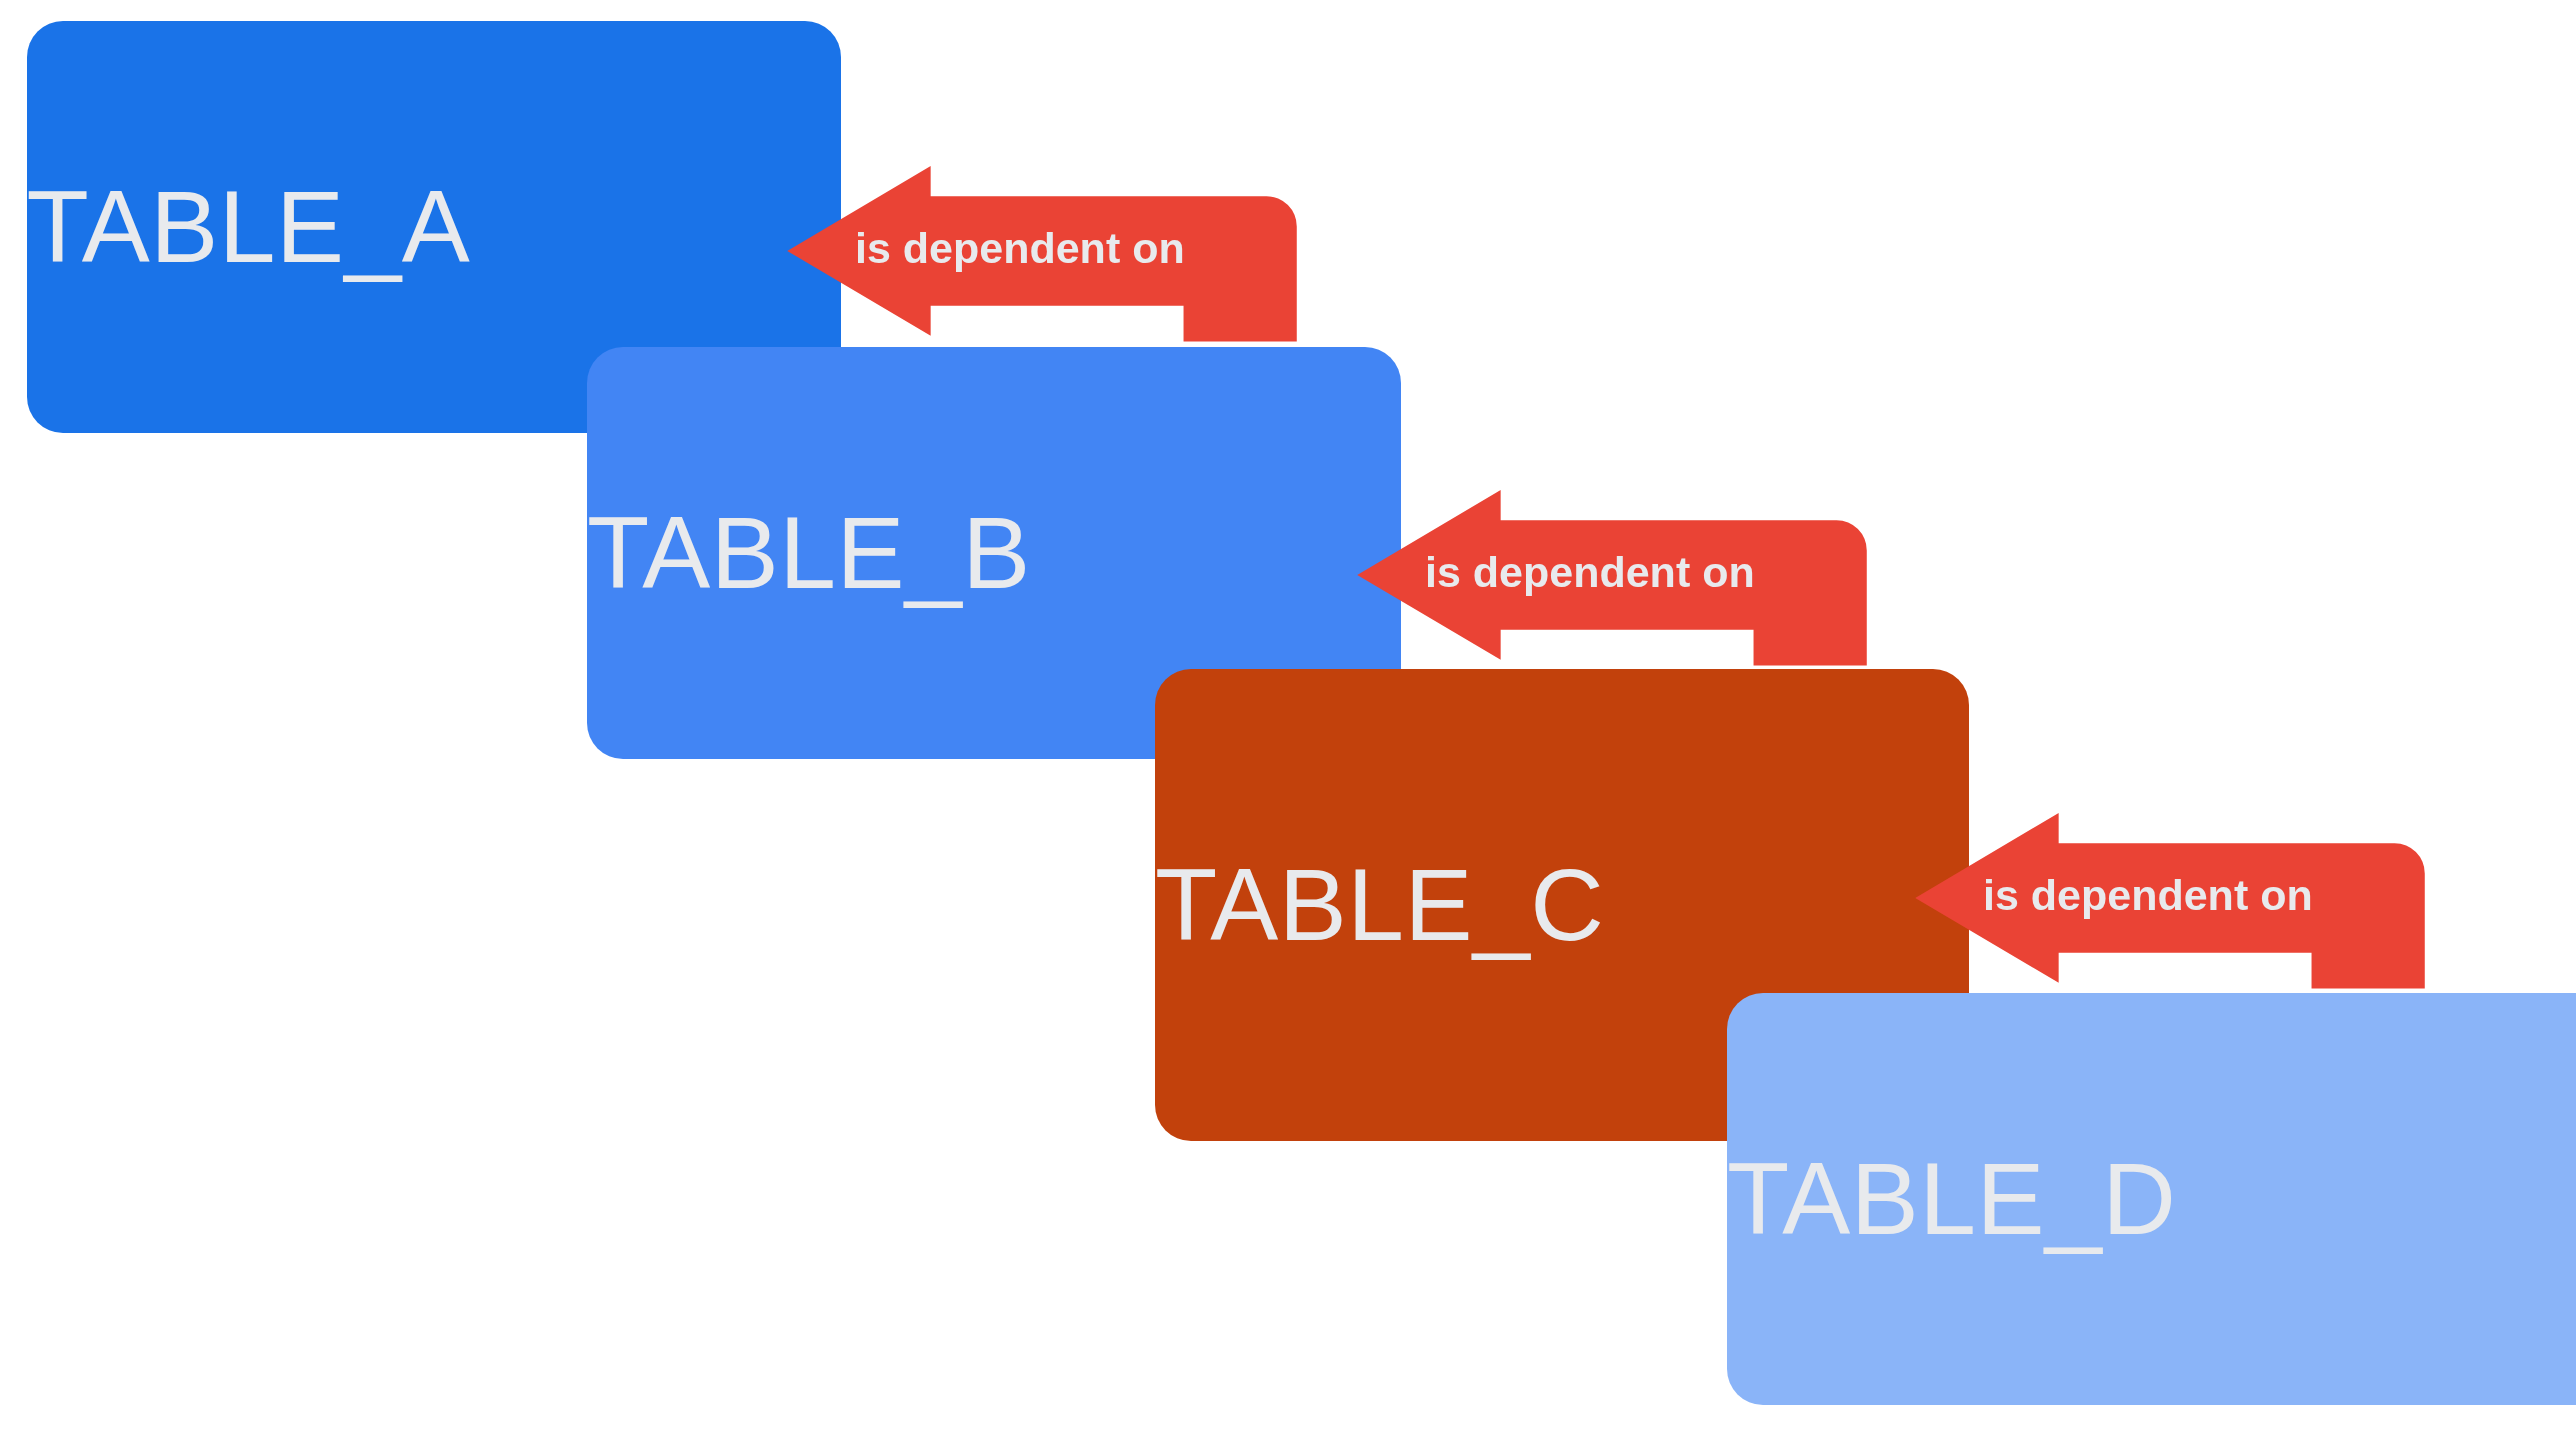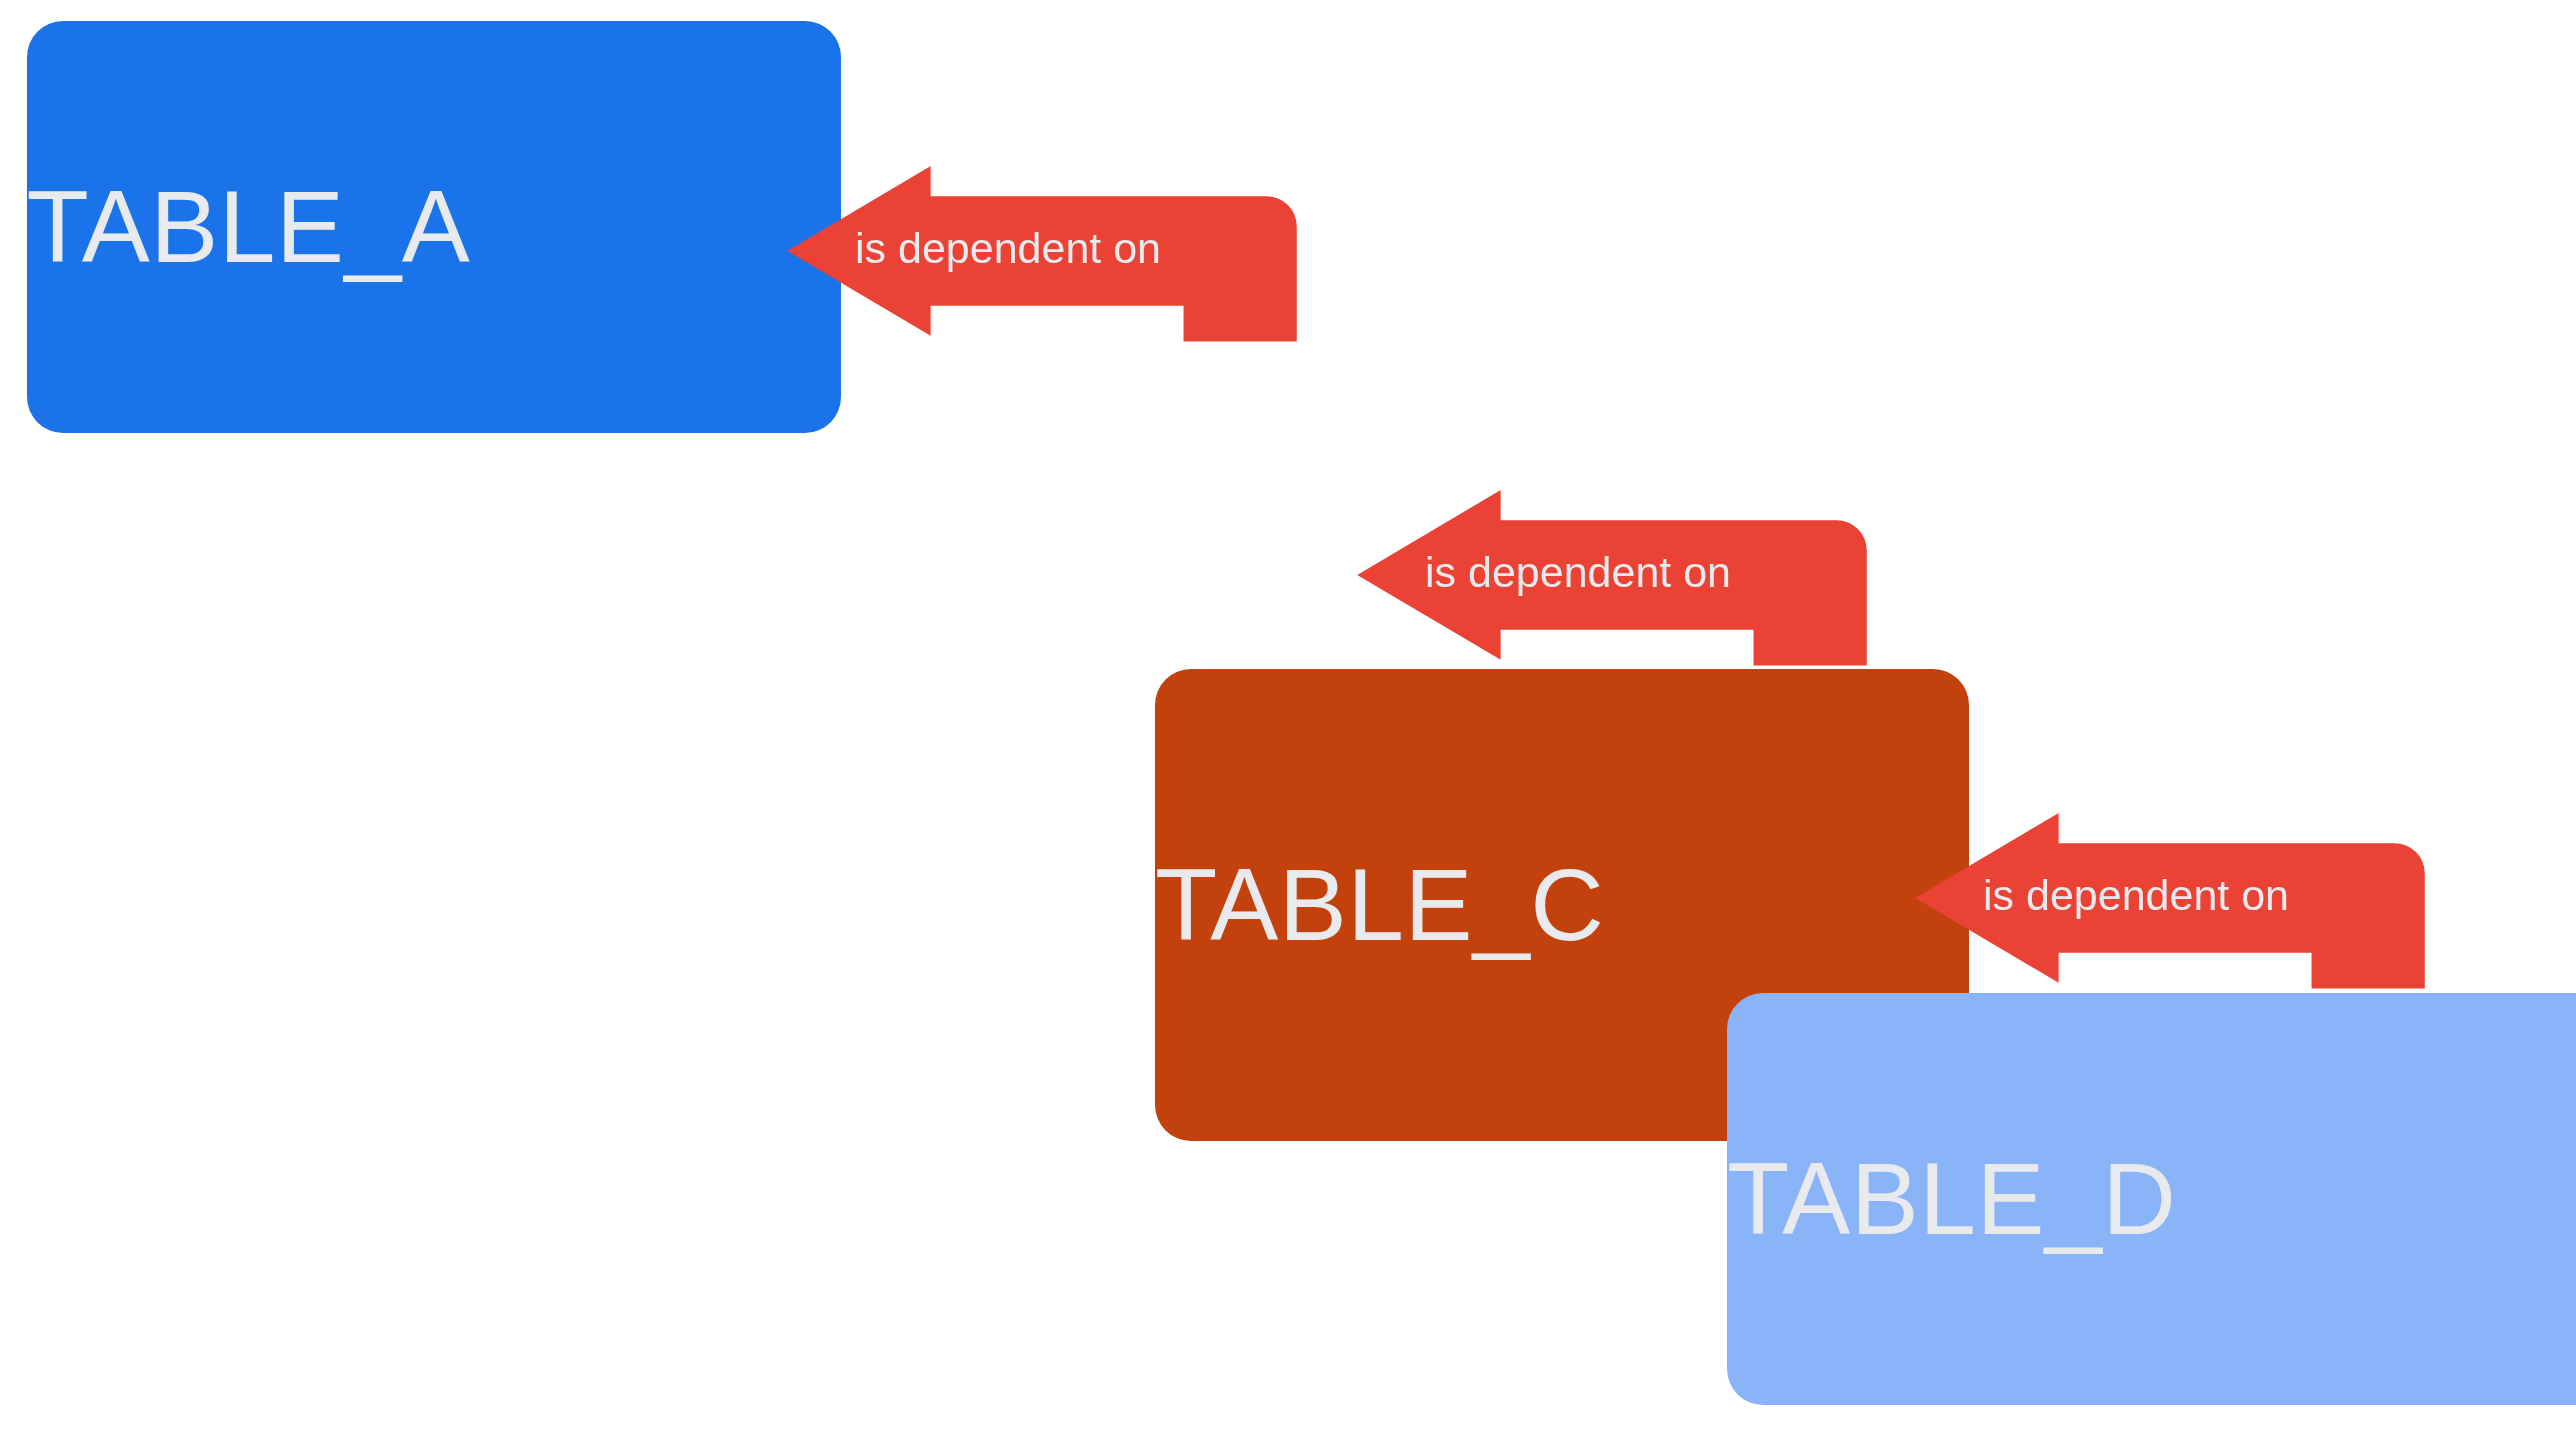--- a/index.html
+++ b/index.html
@@ -40,21 +40,21 @@
     overflow: visible;
   }
   .edge svg {
     display: block;
     overflow: visible;
   }
   .edge-label {
     position: absolute;
     color: #e8eaed;
     font-family: "Liberation Sans", sans-serif;
-    font-weight: 400;
+    font-weight: 700;
     font-size: 43px;
     line-height: 1;
     white-space: nowrap;
     user-select: none;
   }
 </style>
 </head>
 <body>
 
 <div id="stage">
@@ -73,20 +73,23 @@
                L 540 186
                L 420 186
                L 420 148
                L 152 148
                L 152 180
                Z" fill="#ea4335"></path>
     </svg>
     <span class="edge-label" style="left:68px; top:61px;">is dependent on</span>
   </div>
 
+  <div class="card" style="left:587px; top:347px; width:814px; height:412px; background:#4285f4;">
+    <span class="card-label">TABLE_B</span>
+  </div>
 
   <div class="edge" style="left:1357px; top:490px; width:510px; height:184px;">
     <svg width="510" height="184" viewBox="0 0 540 195">
       <path d="M 0 90
                L 152 0
                L 152 32
                L 508 32
                A 32 32 0 0 1 540 64
                L 540 186
                L 420 186

